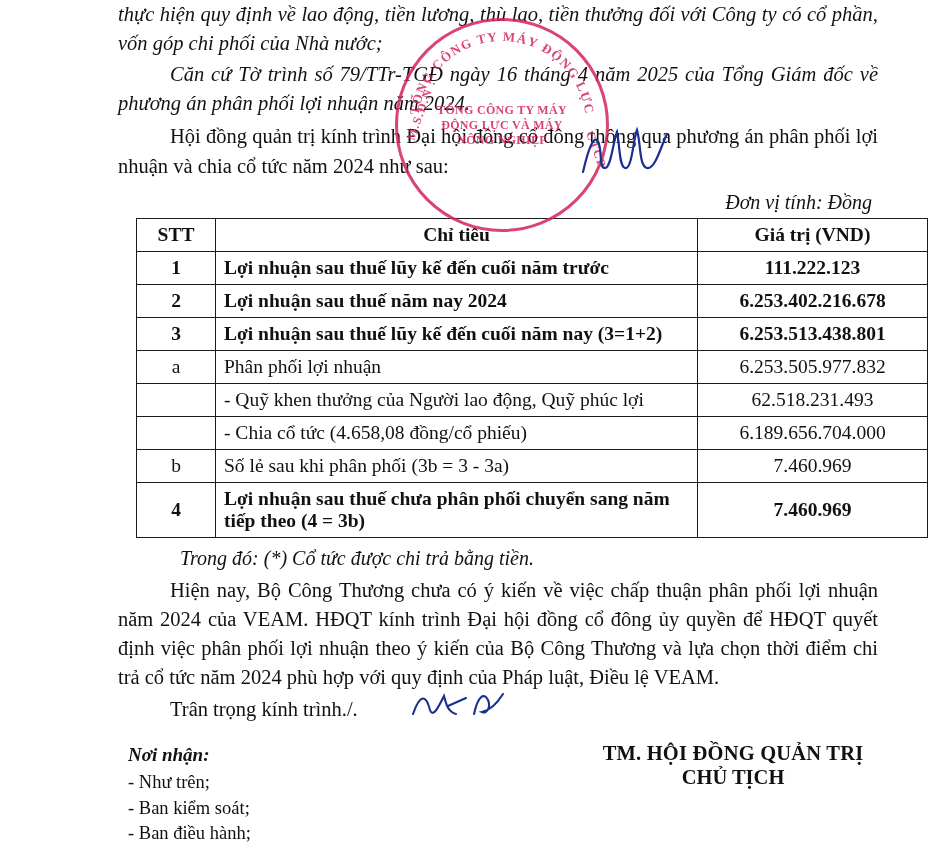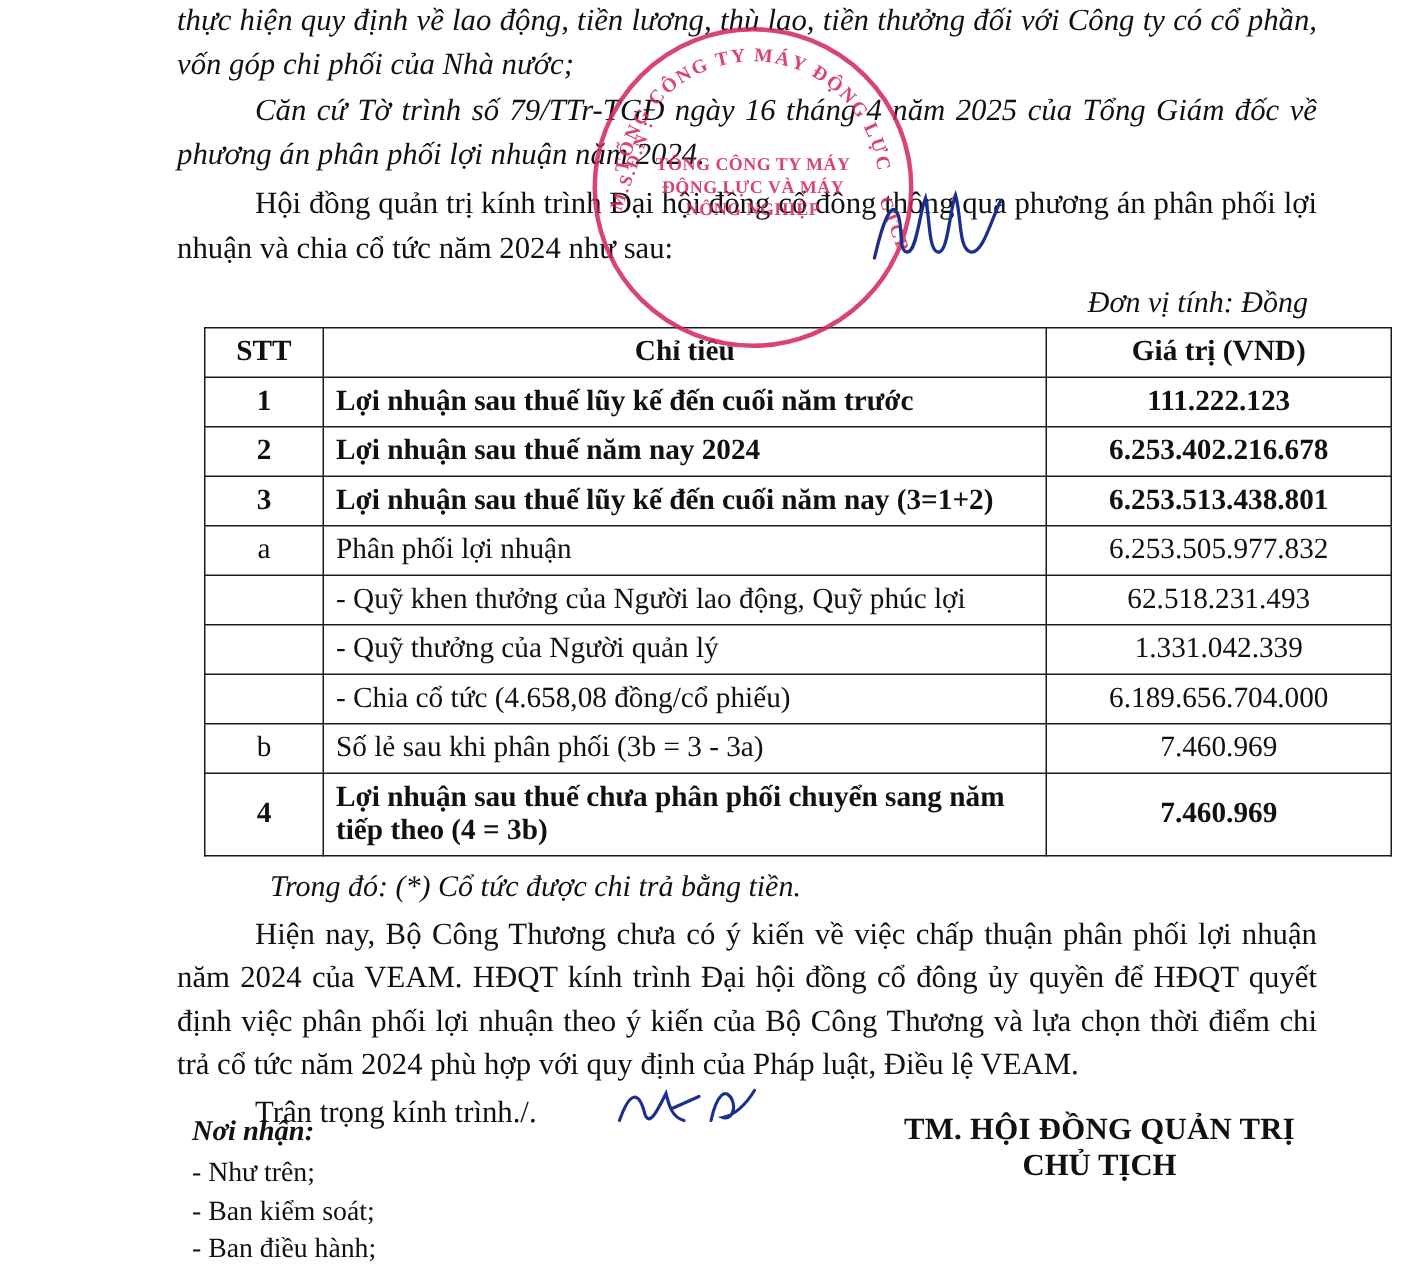--- a/index.html
+++ b/index.html
@@ -225,25 +225,20 @@
         </tr>
         <tr>
           <td class="col-stt center">a</td>
           <td class="col-name">Phân phối lợi nhuận</td>
           <td class="col-val right">6.253.505.977.832</td>
         </tr>
         <tr>
           <td class="col-stt center"></td>
           <td class="col-name">- Quỹ khen thưởng của Người lao động, Quỹ phúc lợi</td>
           <td class="col-val right">62.518.231.493</td>
-        </tr>
-        <tr>
-          <td class="col-stt center"></td>
-          <td class="col-name">- Quỹ thưởng của Người quản lý</td>
-          <td class="col-val right">1.331.042.339</td>
         </tr>
         <tr>
           <td class="col-stt center"></td>
           <td class="col-name">- Chia cổ tức (4.658,08 đồng/cổ phiếu)</td>
           <td class="col-val right">6.189.656.704.000</td>
         </tr>
         <tr>
           <td class="col-stt center">b</td>
           <td class="col-name">Số lẻ sau khi phân phối (3b = 3 - 3a)</td>
           <td class="col-val right">7.460.969</td>

